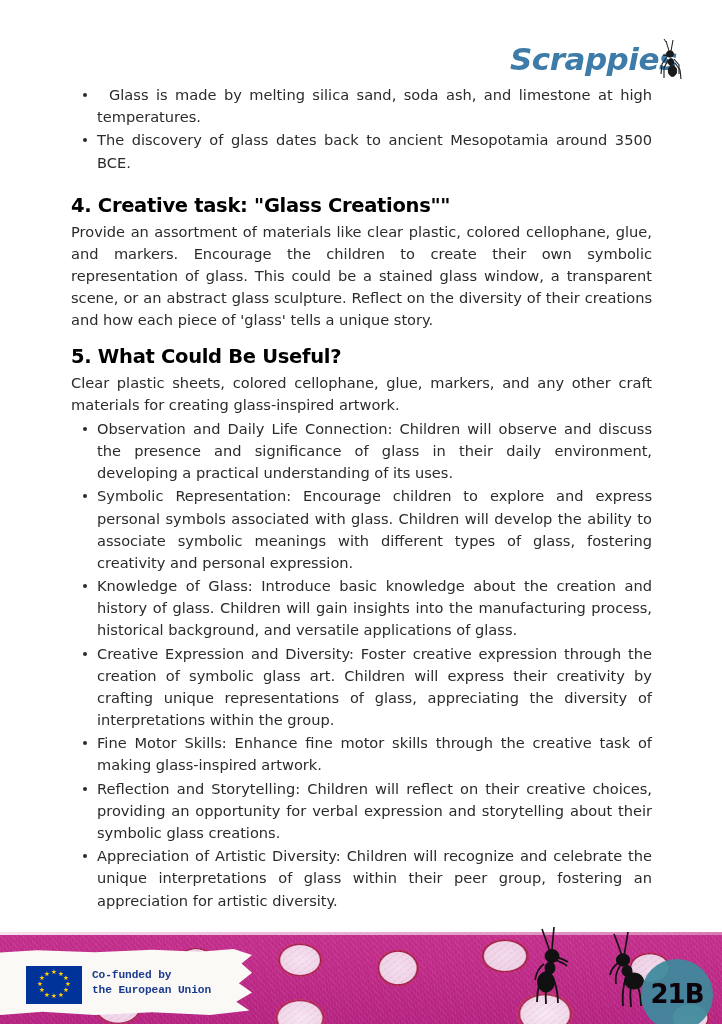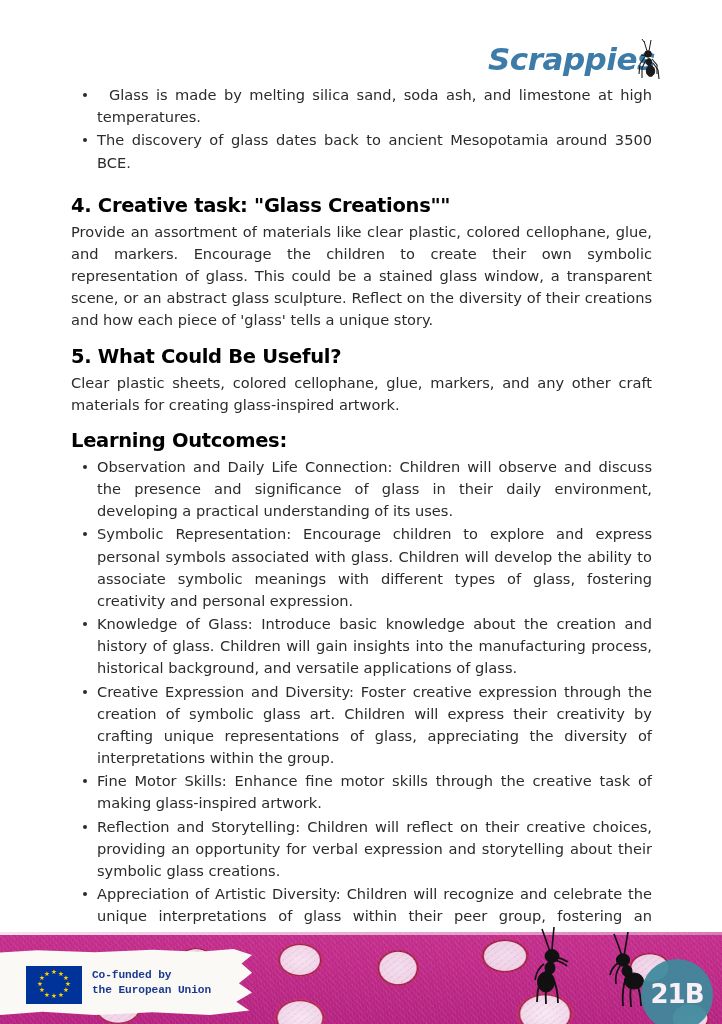--- a/index.html
+++ b/index.html
@@ -13,21 +13,21 @@
     position: relative;
     overflow: hidden;
     font-family: "DejaVu Sans", sans-serif;
     color: #231f20;
   }
 
   
   .logo-wrap {
     position: absolute;
     top: 42px;
-    left: 488px;
+    left: 510px;
     width: 180px;
     height: 46px;
   }
   .logo-word {
     position: absolute;
     left: 0;
     top: 2px;
     font-family: "DejaVu Sans", sans-serif;
     font-weight: bold;
     font-size: 31px;
@@ -211,21 +211,21 @@
     background: #3e8a9c;
     opacity: 0.93;
     display: flex;
     align-items: center;
     justify-content: center;
   }
   .page-badge span {
     font-family: "DejaVu Sans", sans-serif;
     font-weight: bold;
     font-size: 26px;
-    color: #ffffff;
+    color: #000000;
     letter-spacing: -1px;
     line-height: 1;
     margin-top: -2px;
   }
 </style>
 </head>
 <body>
 
 <div class="page">
 
@@ -258,21 +258,20 @@
         <span>The discovery of glass dates back to ancient Mesopotamia around 3500 BCE.</span>
       </li>
     </ul>
 
     <h2 class="sec">4. Creative task: "Glass Creations""</h2>
     <p class="body">Provide an assortment of materials like clear plastic, colored cellophane, glue, and markers. Encourage the children to create their own symbolic representation of glass. This could be a stained glass window, a transparent scene, or an abstract glass sculpture. Reflect on the diversity of their creations and how each piece of 'glass' tells a unique story.</p>
 
     <h2 class="sec">5. What Could Be Useful?</h2>
     <p class="body">Clear plastic sheets, colored cellophane, glue, markers, and any other craft materials for creating glass-inspired artwork.</p>
 
-    <h2 class="sec">Learning Outcomes:</h2>
 
     <ul class="bullets">
       <li><span>Observation and Daily Life Connection: Children will observe and discuss the presence and significance of glass in their daily environment, developing a practical understanding of its uses.</span></li>
       <li><span>Symbolic Representation: Encourage children to explore and express personal symbols associated with glass. Children will develop the ability to associate symbolic meanings with different types of glass, fostering creativity and personal expression.</span></li>
       <li><span>Knowledge of Glass: Introduce basic knowledge about the creation and history of glass. Children will gain insights into the manufacturing process, historical background, and versatile applications of glass.</span></li>
       <li><span>Creative Expression and Diversity: Foster creative expression through the creation of symbolic glass art. Children will express their creativity by crafting unique representations of glass, appreciating the diversity of interpretations within the group.</span></li>
       <li><span>Fine Motor Skills: Enhance fine motor skills through the creative task of making glass-inspired artwork.</span></li>
       <li><span>Reflection and Storytelling: Children will reflect on their creative choices, providing an opportunity for verbal expression and storytelling about their symbolic glass creations.</span></li>
       <li><span>Appreciation of Artistic Diversity: Children will recognize and celebrate the unique interpretations of glass within their peer group, fostering an appreciation for artistic diversity.</span></li>
     </ul>

